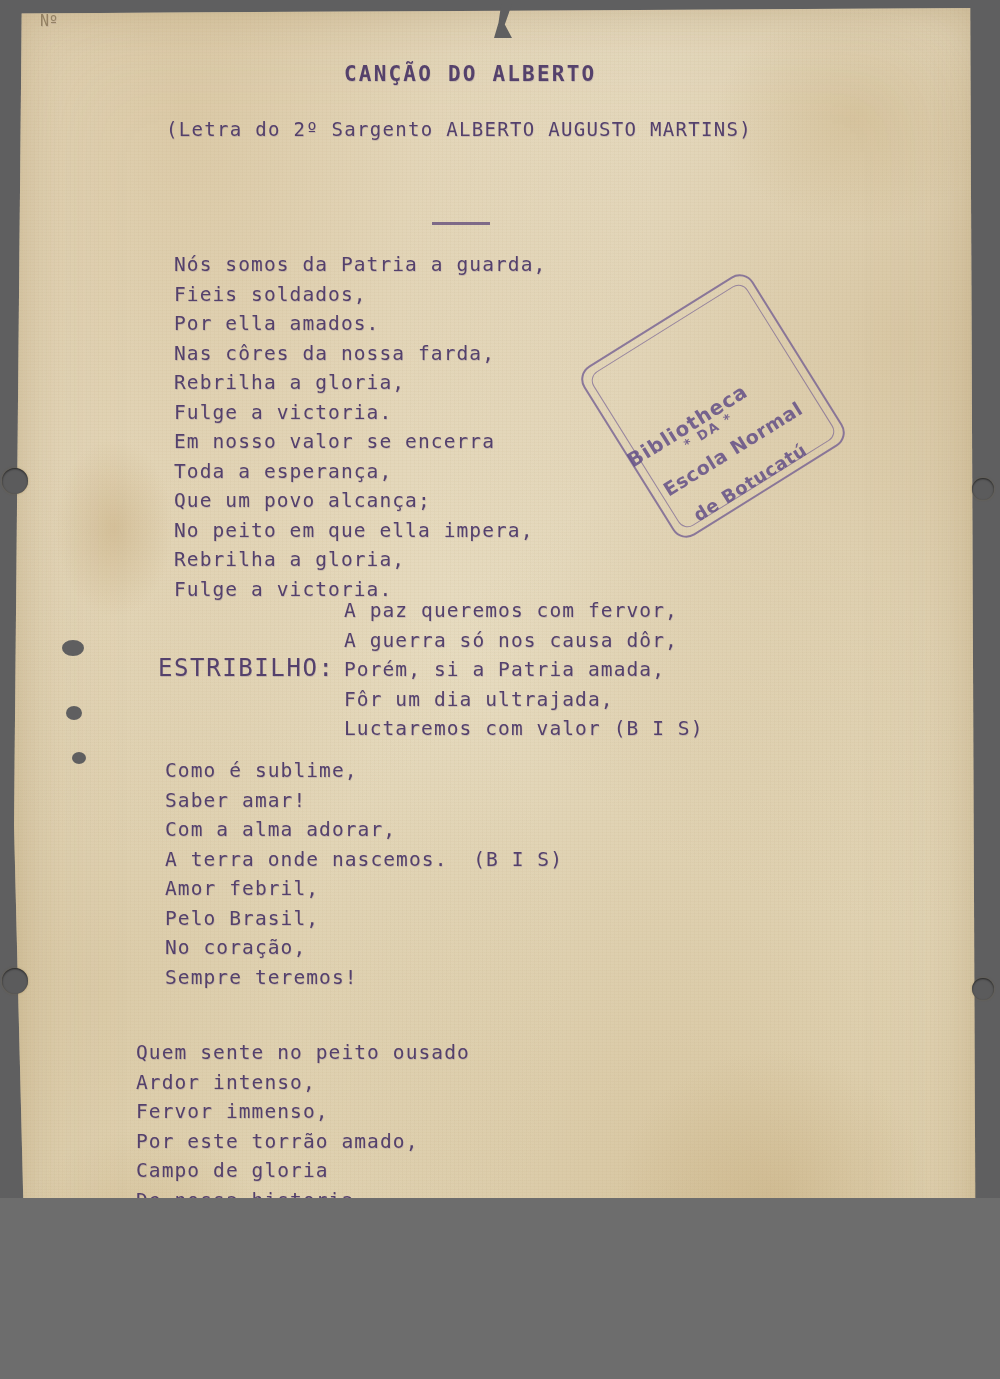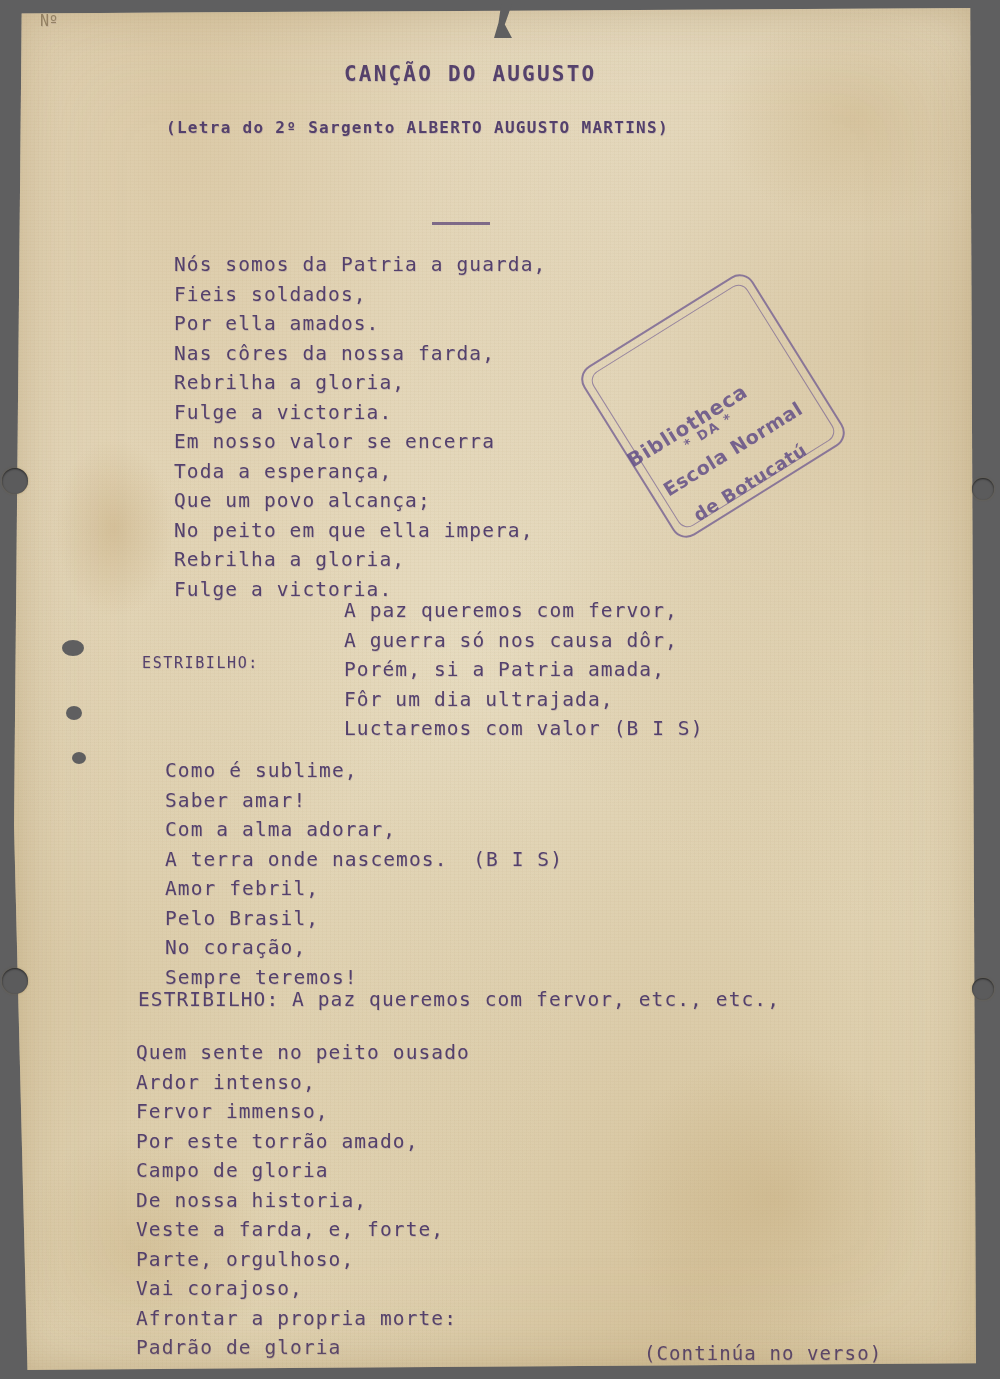--- a/index.html
+++ b/index.html
@@ -3,21 +3,21 @@
 <meta charset="utf-8">
 <style>
   html, body {
     margin: 0;
     padding: 0;
     background: #6d6d6d;
   }
   #page {
     position: relative;
     width: 1000px;
-    height: 1379px;
+    height: 1198px;
     overflow: hidden;
     background: #5f5f60;
     font-family: "DejaVu Sans Mono", monospace;
   }
   
   #paper {
     position: absolute;
     left: 14px;
     top: 8px;
     width: 962px;
@@ -72,41 +72,41 @@
     text-shadow: 0.5px 0.5px 0 rgba(90,70,120,0.20);
     opacity: 0.93;
   }
   #title {
     font-size: 21px;
     letter-spacing: 2.2px;
     left: 330px; top: 56px;
     font-weight: 600;
   }
   .credit {
-    font-size: 16px;
+    font-size: 19px;
     letter-spacing: 1.3px;
-    font-weight: 700;
+    font-weight: 400;
   }
   #credit1 { left: 152px; top: 112px; }
   #credit2 { left: 168px; top: 140px; }
   #rule {
     position: absolute;
     left: 418px; top: 214px;
     width: 58px; height: 3px;
     background: #5c4678;
     opacity: 0.75;
   }
   .verse {
     font-size: 19.5px;
     letter-spacing: 1.1px;
     line-height: 29.5px;
   }
   #stanza1 { left: 144px; top: 242px; margin-left: 16px; }
   #chorus1 { left: 330px; top: 588px; }
-  #chorus1-label { left: 128px; top: 648px; font-size: 15px; letter-spacing: 1.6px; }
+  #chorus1-label { left: 144px; top: 648px; font-size: 24px; letter-spacing: 1.6px; }
   #stanza2 { left: 126px; top: 748px; margin-left: 25px; }
   #chorus2-label { left: 124px; top: 982px; font-size: 19.5px; letter-spacing: 1.1px; }
   #stanza3 { left: 122px; top: 1030px; }
   #footnote {
     left: 630px; top: 1336px;
     font-size: 19px; letter-spacing: 1.1px;
   }
   #corner-mark {
     left: 26px; top: 6px;
     font-size: 15px;
@@ -166,21 +166,21 @@
   <div id="paper">
     <div id="grain"></div>
 
     <div class="stain" style="left:40px;top:430px;width:120px;height:180px;background:radial-gradient(ellipse, rgba(190,160,110,0.38), rgba(190,160,110,0) 70%);"></div>
     <div class="stain" style="left:600px;top:1040px;width:320px;height:300px;background:radial-gradient(ellipse, rgba(186,157,105,0.30), rgba(186,157,105,0) 70%);"></div>
     <div class="stain" style="left:700px;top:0px;width:280px;height:220px;background:radial-gradient(ellipse, rgba(196,170,120,0.35), rgba(196,170,120,0) 70%);"></div>
     <div class="stain" style="left:0px;top:1120px;width:260px;height:240px;background:radial-gradient(ellipse, rgba(190,162,110,0.32), rgba(190,162,110,0) 70%);"></div>
 
     <div class="txt" id="corner-mark">Nº</div>
 
-    <div class="txt" id="title">CANÇÃO DO AUGUSTO</div>
+    <div class="txt" id="title">CANÇÃO DO ALBERTO</div>
     <div class="txt credit" id="credit1">(Letra do 2º Sargento ALBERTO AUGUSTO MARTINS)</div>
     <div id="rule"></div>
 
     <div class="txt verse" id="stanza1">Nós somos da Patria a guarda,
 Fieis soldados,
 Por ella amados.
 Nas côres da nossa farda,
 Rebrilha a gloria,
 Fulge a victoria.
 Em nosso valor se encerra
@@ -199,21 +199,20 @@
 
     <div class="txt verse" id="stanza2">Como é sublime,
 Saber amar!
 Com a alma adorar,
 A terra onde nascemos.  (B I S)
 Amor febril,
 Pelo Brasil,
 No coração,
 Sempre teremos!</div>
 
-    <div class="txt" id="chorus2-label">ESTRIBILHO: A paz queremos com fervor, etc., etc.,</div>
 
     <div class="txt verse" id="stanza3">Quem sente no peito ousado
 Ardor intenso,
 Fervor immenso,
 Por este torrão amado,
 Campo de gloria
 De nossa historia,
 Veste a farda, e, forte,
 Parte, orgulhoso,
 Vai corajoso,

